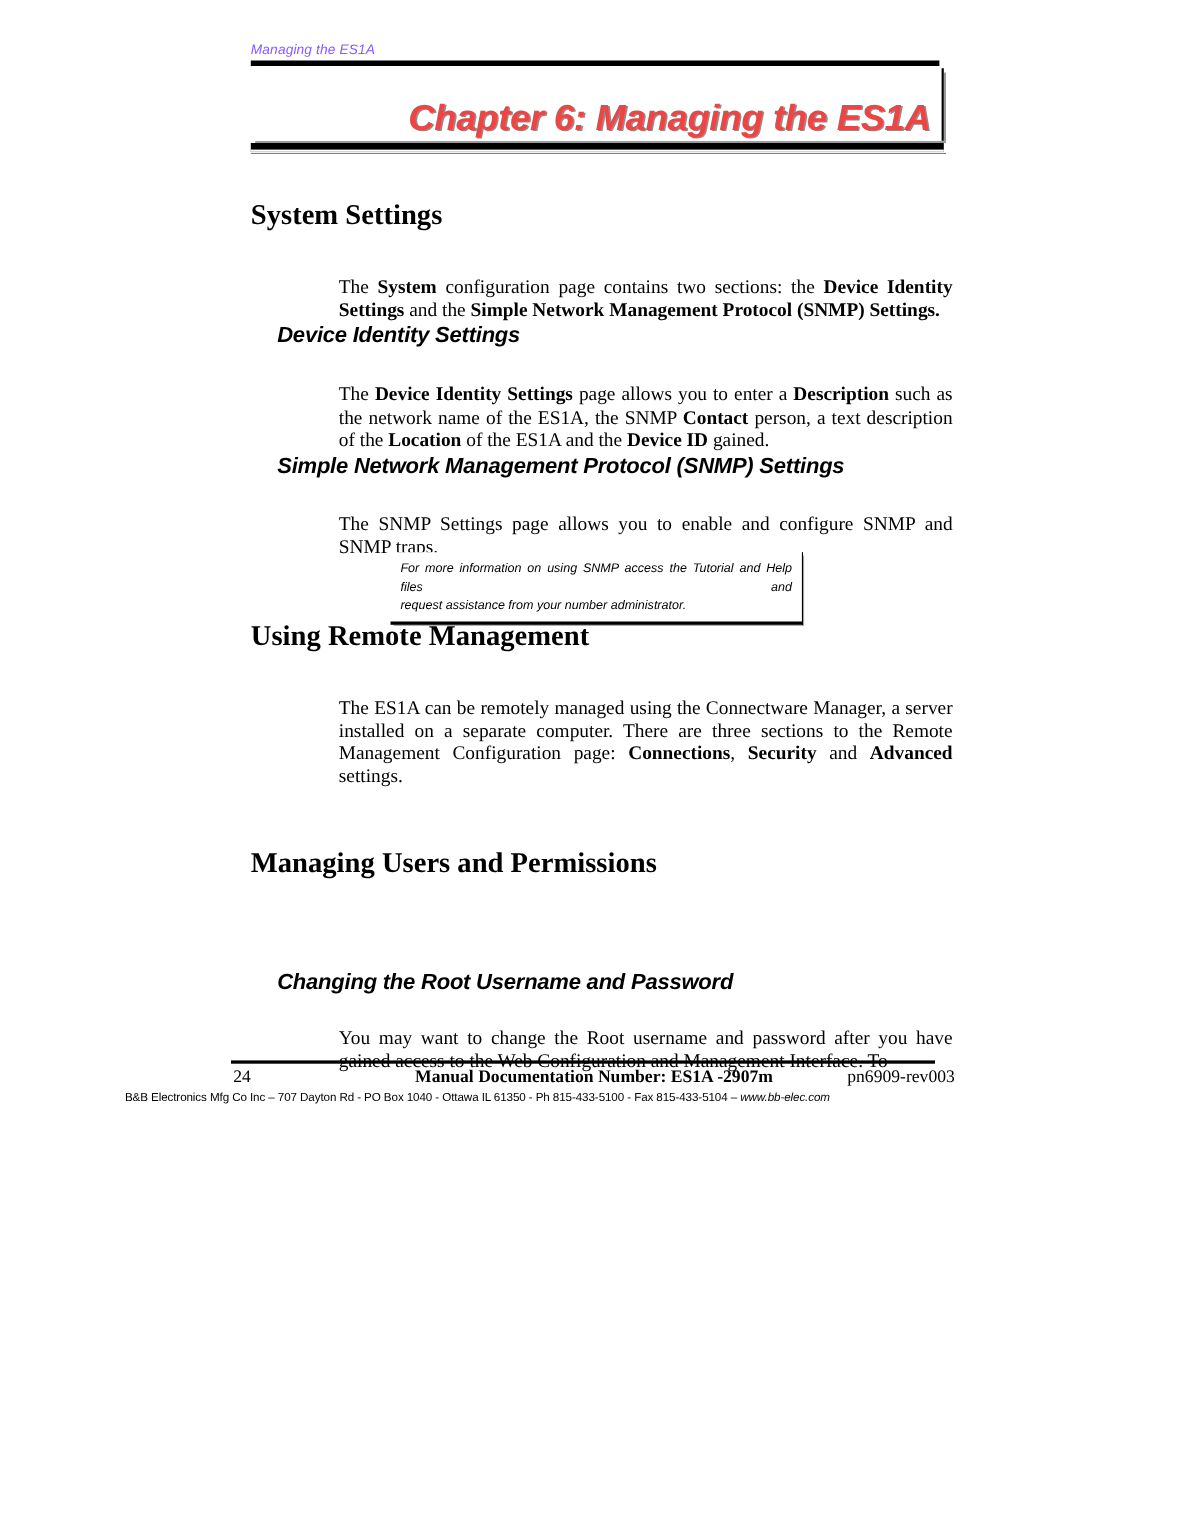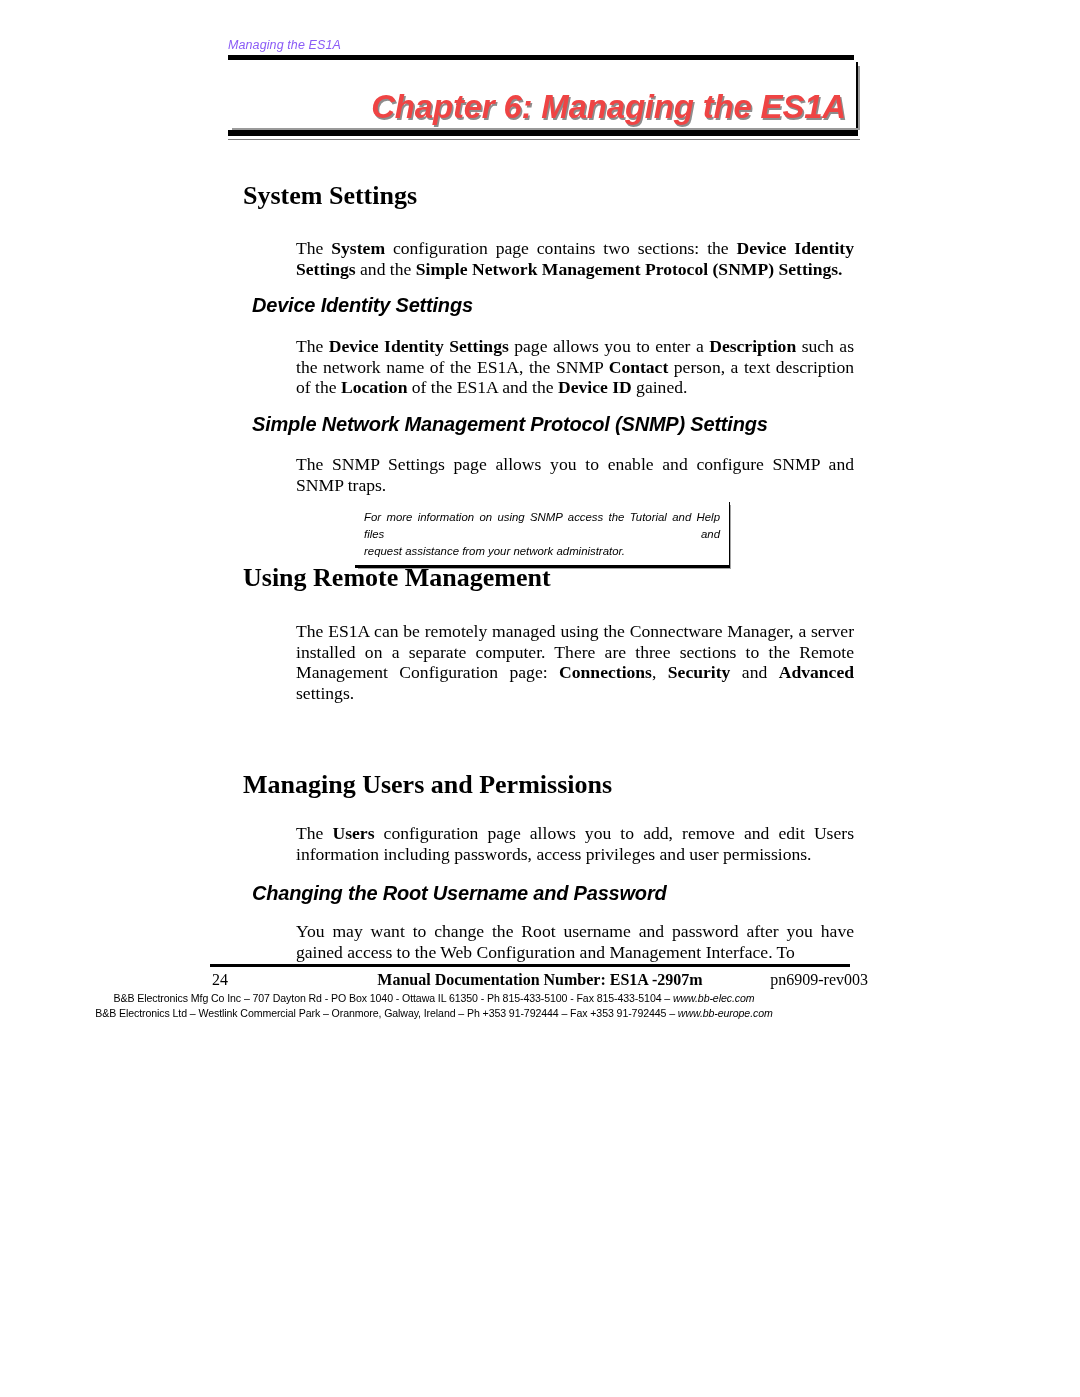--- a/index.html
+++ b/index.html
@@ -84,21 +84,21 @@
     left: 228px;
     top: 139px;
     width: 632px;
     height: 1px;
     background: #7d7d7d;
   }
 
   
   h1.h-main {
     position: absolute;
-    left: 243px;
+    left: 228px;
     margin: 0;
     font-family: "Liberation Serif", "DejaVu Serif", serif;
     font-weight: bold;
     font-size: 26px;
     letter-spacing: 0px;
     white-space: nowrap;
   }
   h2.h-sub {
     position: absolute;
     left: 252px;
@@ -109,21 +109,21 @@
     font-size: 20px;
     letter-spacing: -0.2px;
     white-space: nowrap;
   }
 
   
   p.body {
     position: absolute;
     left: 292px;
     width: 558px;
-    margin: 4px;
+    margin: 16px;
     font-family: "Liberation Serif", "DejaVu Serif", serif;
     font-size: 17.6px;
     line-height: 20.6px;
     text-align: justify;
     text-justify: inter-word;
   }
   p.body b { font-weight: bold; }
 
   
   .note-box {
@@ -216,38 +216,36 @@
   <h2 class="h-sub" style="top:294px;">Device Identity Settings</h2>
 
   <p class="body" style="top:332px;"><span>The </span><b>Device Identity Settings</b><span> page allows you to enter a </span><b>Description</b><span> such as the network name of the ES1A, the SNMP </span><b>Contact</b><span> person, a text description of the </span><b>Location</b><span> of the ES1A and the </span><b>Device ID</b><span> gained.</span></p>
 
   <h2 class="h-sub" style="top:413px;">Simple Network Management Protocol (SNMP) Settings</h2>
 
   <p class="body" style="top:450px;"><span>The SNMP Settings page allows you to enable and configure SNMP and SNMP traps.</span></p>
 
   <div class="note-box" style="top:502px;">
     <span class="note-line just">For more information on using SNMP access the Tutorial and Help files and</span>
-    <span class="note-line">request assistance from your network administrator.</span>
+    <span class="note-line">request assistance from your number administrator.</span>
   </div>
 
   <h1 class="h-main" style="top:563px;">Using Remote Management</h1>
 
   <p class="body" style="top:617px;"><span>The ES1A can be remotely managed using the Connectware Manager, a server installed on a separate computer. There are three sections to the Remote Management Configuration page: </span><b>Connections</b><span>, </span><b>Security</b><span> and </span><b>Advanced</b><span> settings.</span></p>
 
 
   <h1 class="h-main" style="top:770px;">Managing Users and Permissions</h1>
 
-  <p class="body" style="top:819px;"><span>The </span><b>Users</b><span> configuration page allows you to add, remove and edit Users information including passwords, access privileges and user permissions.</span></p>
 
   <h2 class="h-sub" style="top:882px;">Changing the Root Username and Password</h2>
 
   <p class="body" style="top:917px;"><span>You may want to change the Root username and password after you have gained access to the Web Configuration and Management Interface. To</span></p>
 
   <div class="footer-rule"></div>
   <div class="footer-page-no">24</div>
   <div class="footer-center">Manual Documentation Number:  ES1A -2907m</div>
   <div class="footer-right">pn6909-rev003</div>
 
   <div class="footer-addr" style="top:992px;"><span>B&amp;B Electronics Mfg Co Inc – 707 Dayton Rd - PO Box 1040 - Ottawa IL 61350 - Ph 815-433-5100 - Fax 815-433-5104 – </span><i>www.bb-elec.com</i></div>
 
-  <div class="footer-addr" style="top:1007px;"><span>B&amp;B Electronics Ltd – Westlink Commercial Park – Oranmore, Galway, Ireland – Ph +353 91-792444 – Fax +353 91-792445 – </span><i>www.bb-europe.com</i></div>
 
 </div>
 
 </body></html>

